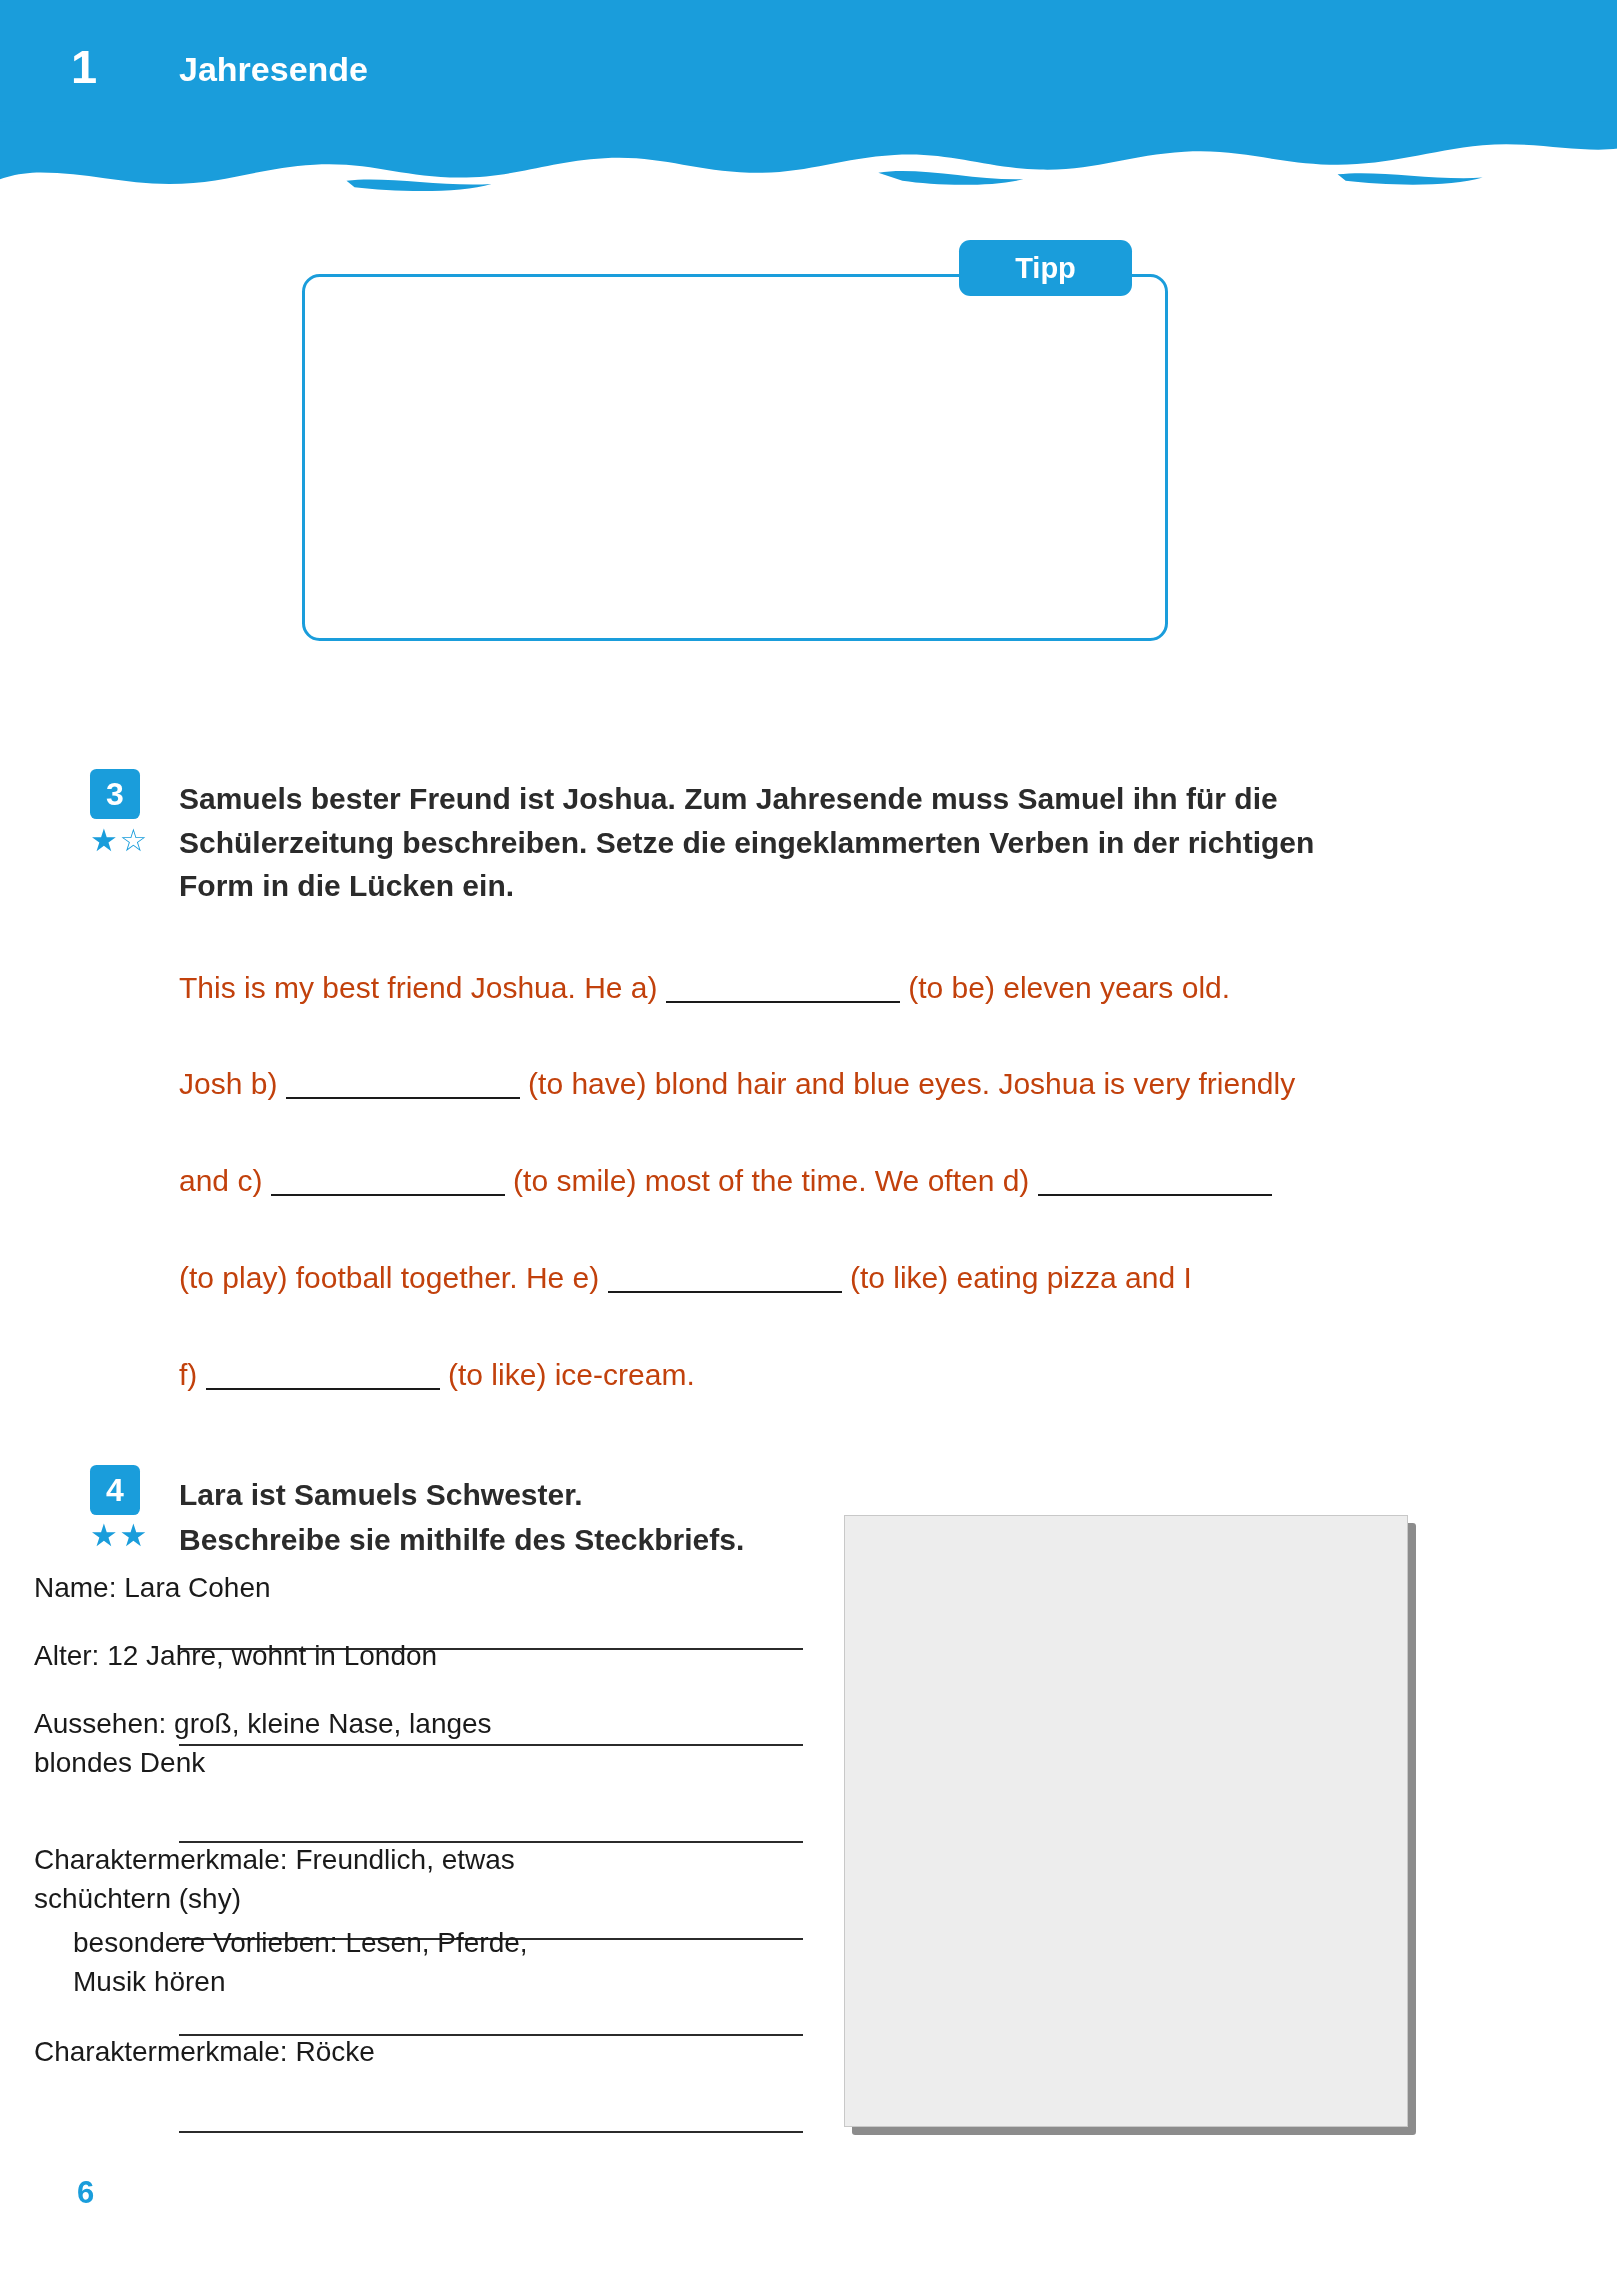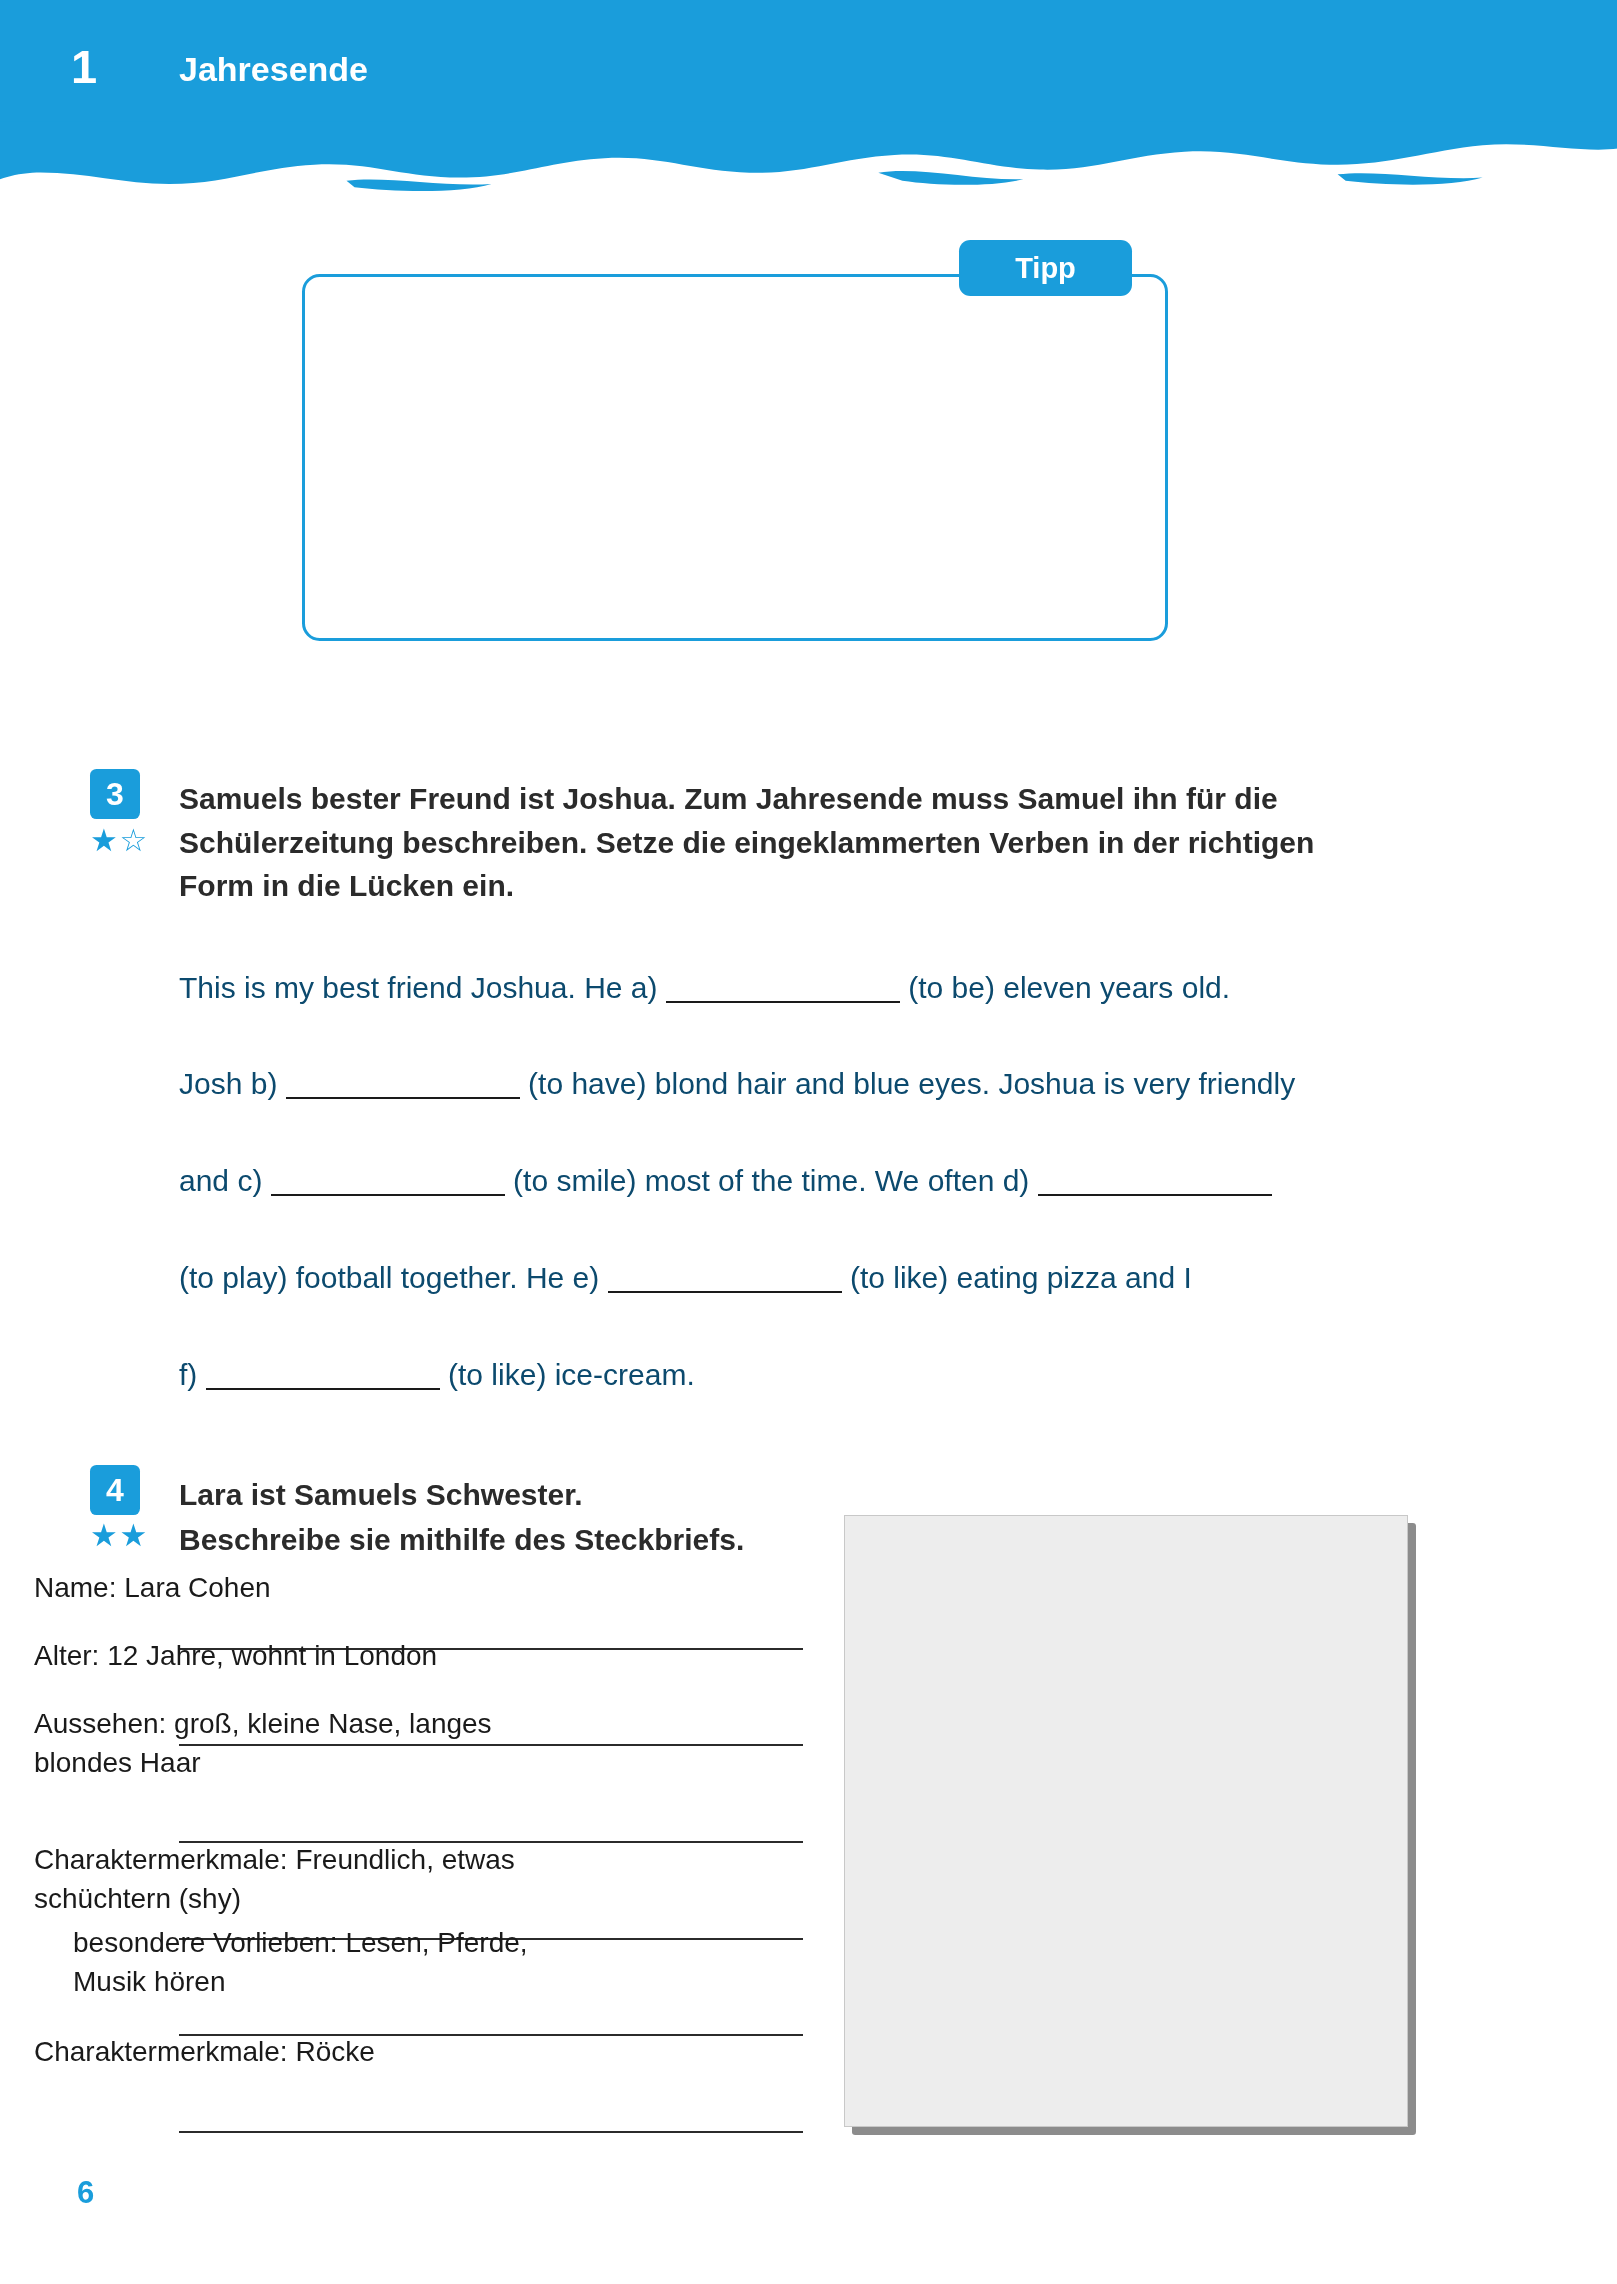--- a/index.html
+++ b/index.html
@@ -149,21 +149,21 @@
     font-size: 30px;
     font-weight: bold;
     color: #2b2b2b;
     line-height: 1.45;
   }
 
   
   .body-line {
     position: absolute;
     font-size: 30px;
-    color: #0c4a6e;
+    color: #c2410c;
     white-space: nowrap;
   }
   .blank {
     display: inline-block;
     border-bottom: 2.4px solid #1a1a1a;
     width: 234px;
     vertical-align: -4.8px;
   }
 
   
@@ -290,19 +290,19 @@
 <div class="rule" style="top:1744px;"></div>
 <div class="rule" style="top:1841px;"></div>
 <div class="rule" style="top:1938px;"></div>
 <div class="rule" style="top:2034px;"></div>
 <div class="rule" style="top:2131px;"></div>
 
 <div class="card-shadow"></div>
 <div class="card"></div>
 <div class="card-line" style="top:1569px;">Name: Lara Cohen</div>
 <div class="card-line" style="top:1637px;">Alter: 12 Jahre, wohnt in London</div>
-<div class="card-line" style="top:1705px;">Aussehen: groß, kleine Nase, langes blondes Haar</div>
+<div class="card-line" style="top:1705px;">Aussehen: groß, kleine Nase, langes blondes Denk</div>
 <div class="card-line" style="top:1814px;margin-top:27px;">Charaktermerkmale: Freundlich, etwas schüchtern (shy)</div>
 <div class="card-line" style="top:1924px;margin-left:39px;">besondere Vorlieben: Lesen, Pferde, Musik hören</div>
 <div class="card-line" style="top:2033px;">Charaktermerkmale: Röcke</div>
 
 <div class="page-number">6</div>
 
 
 </body></html>

